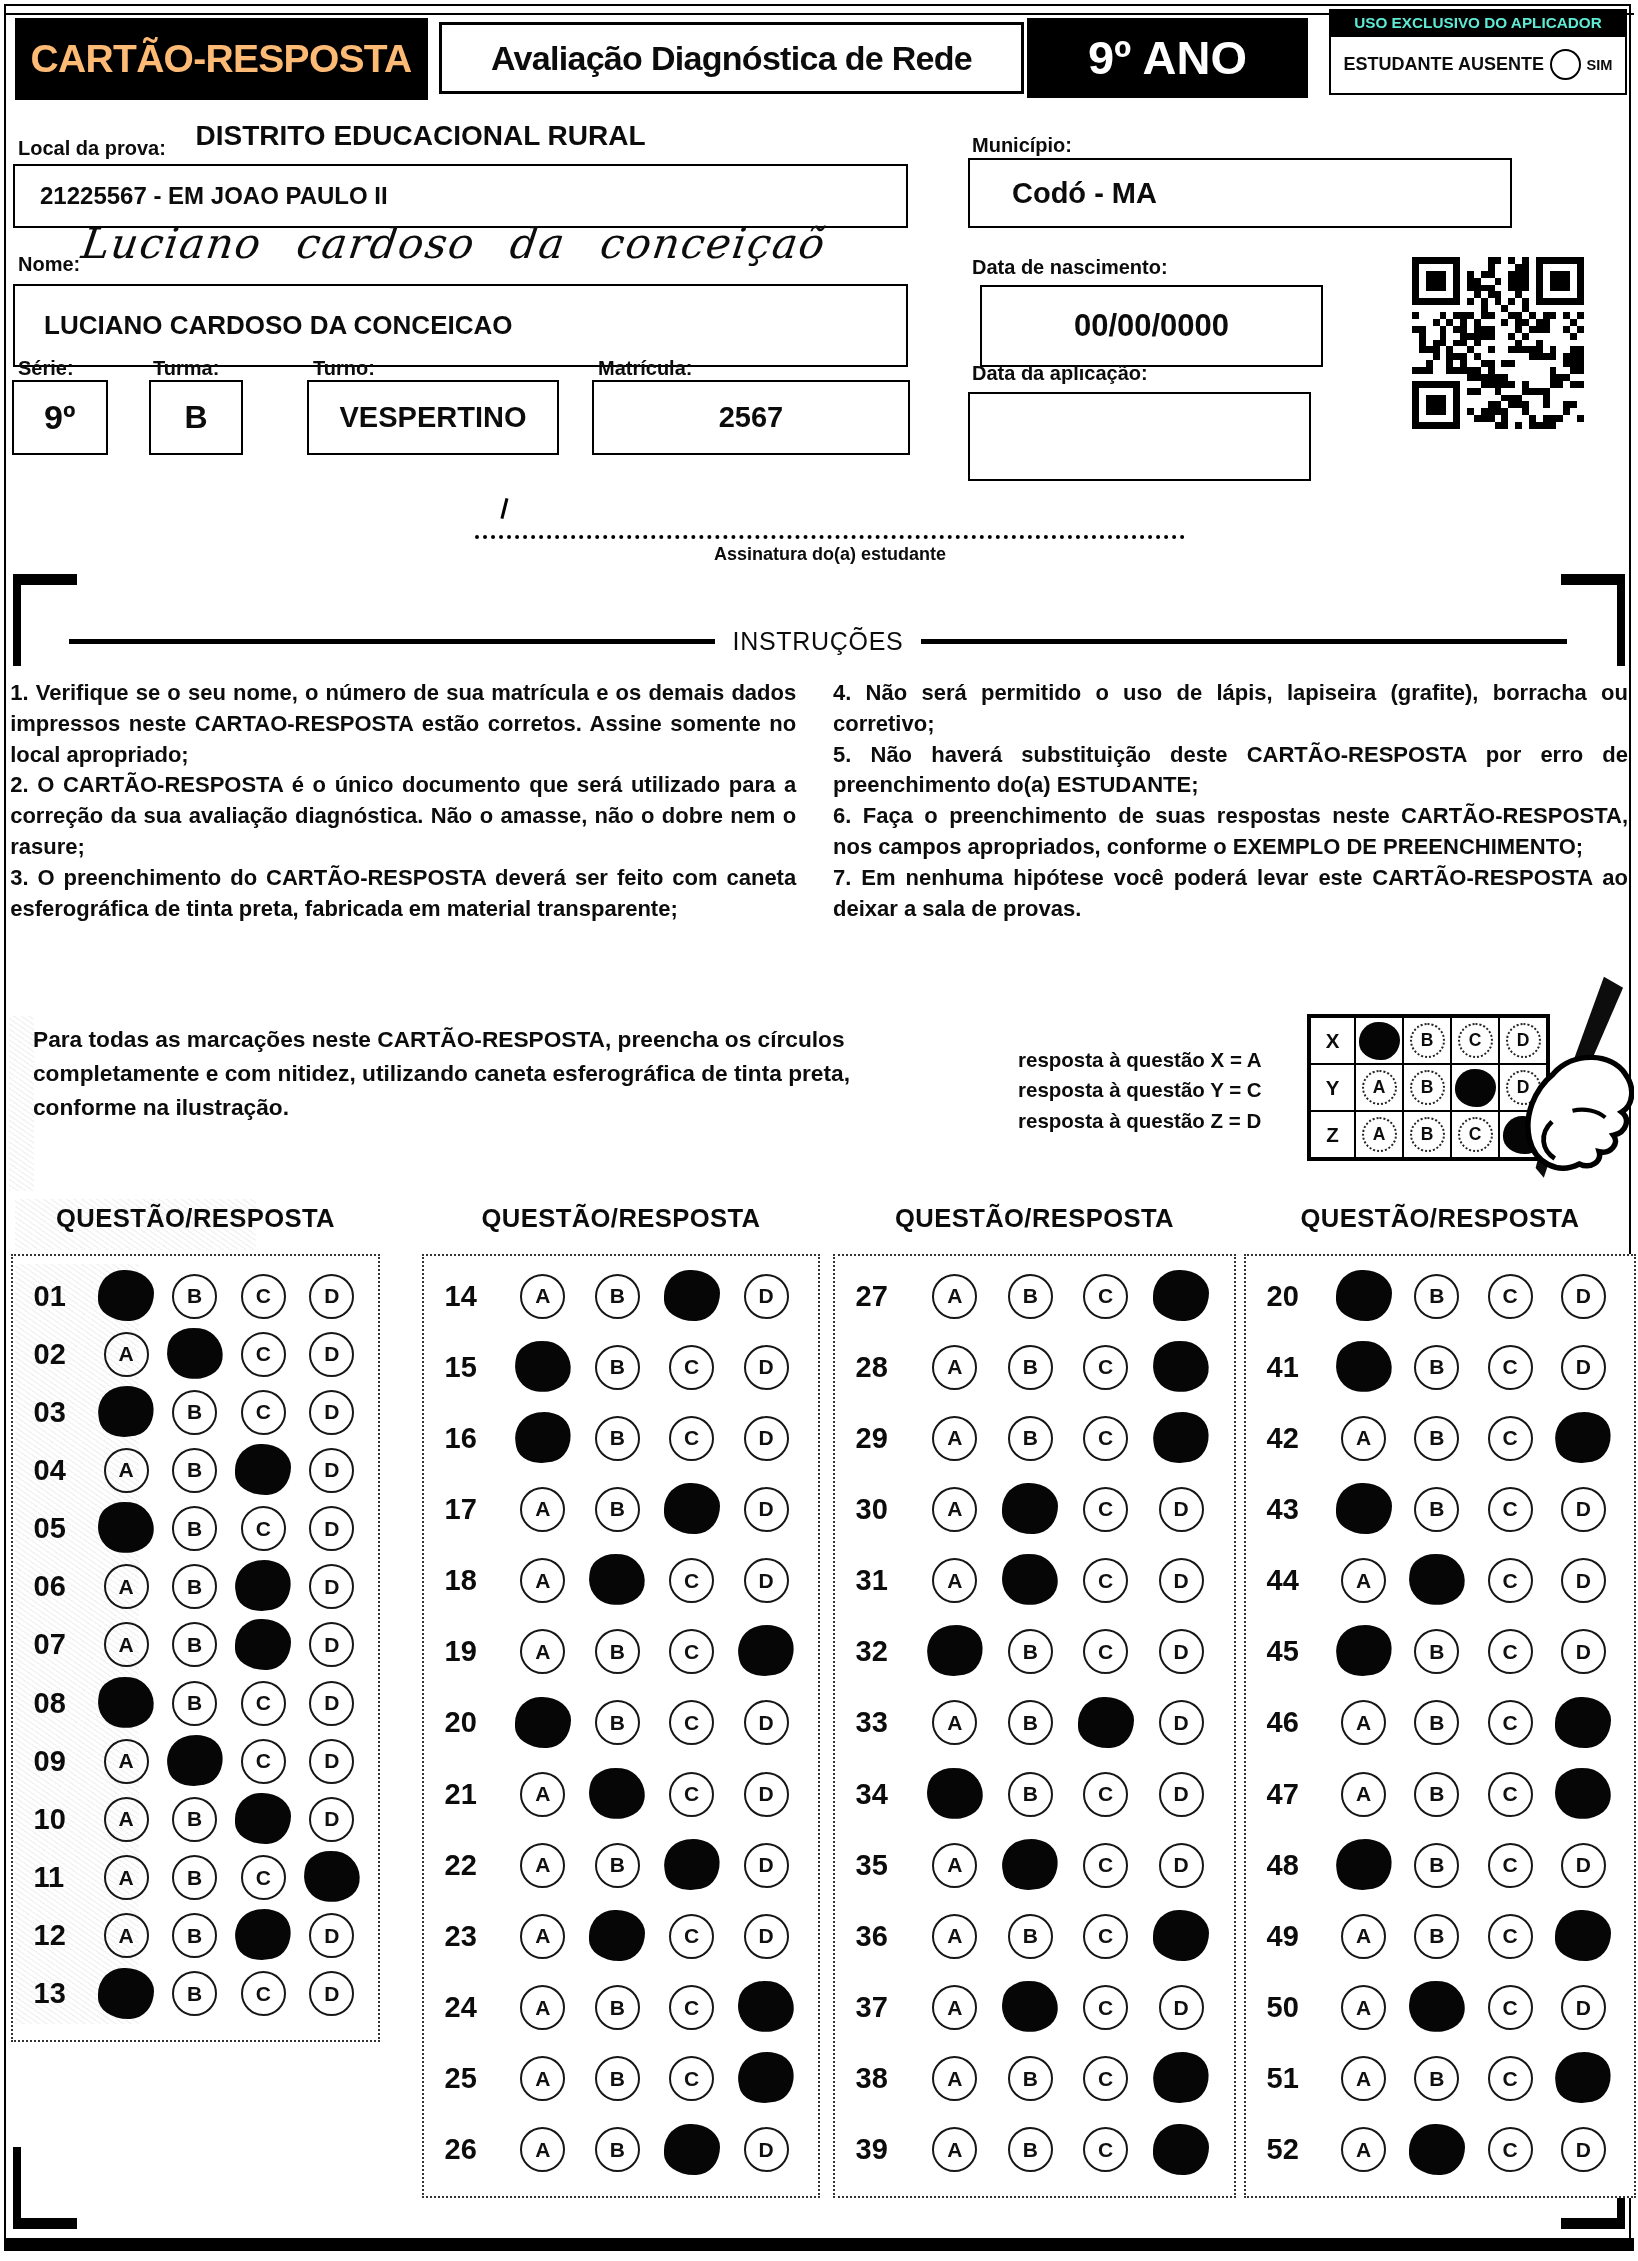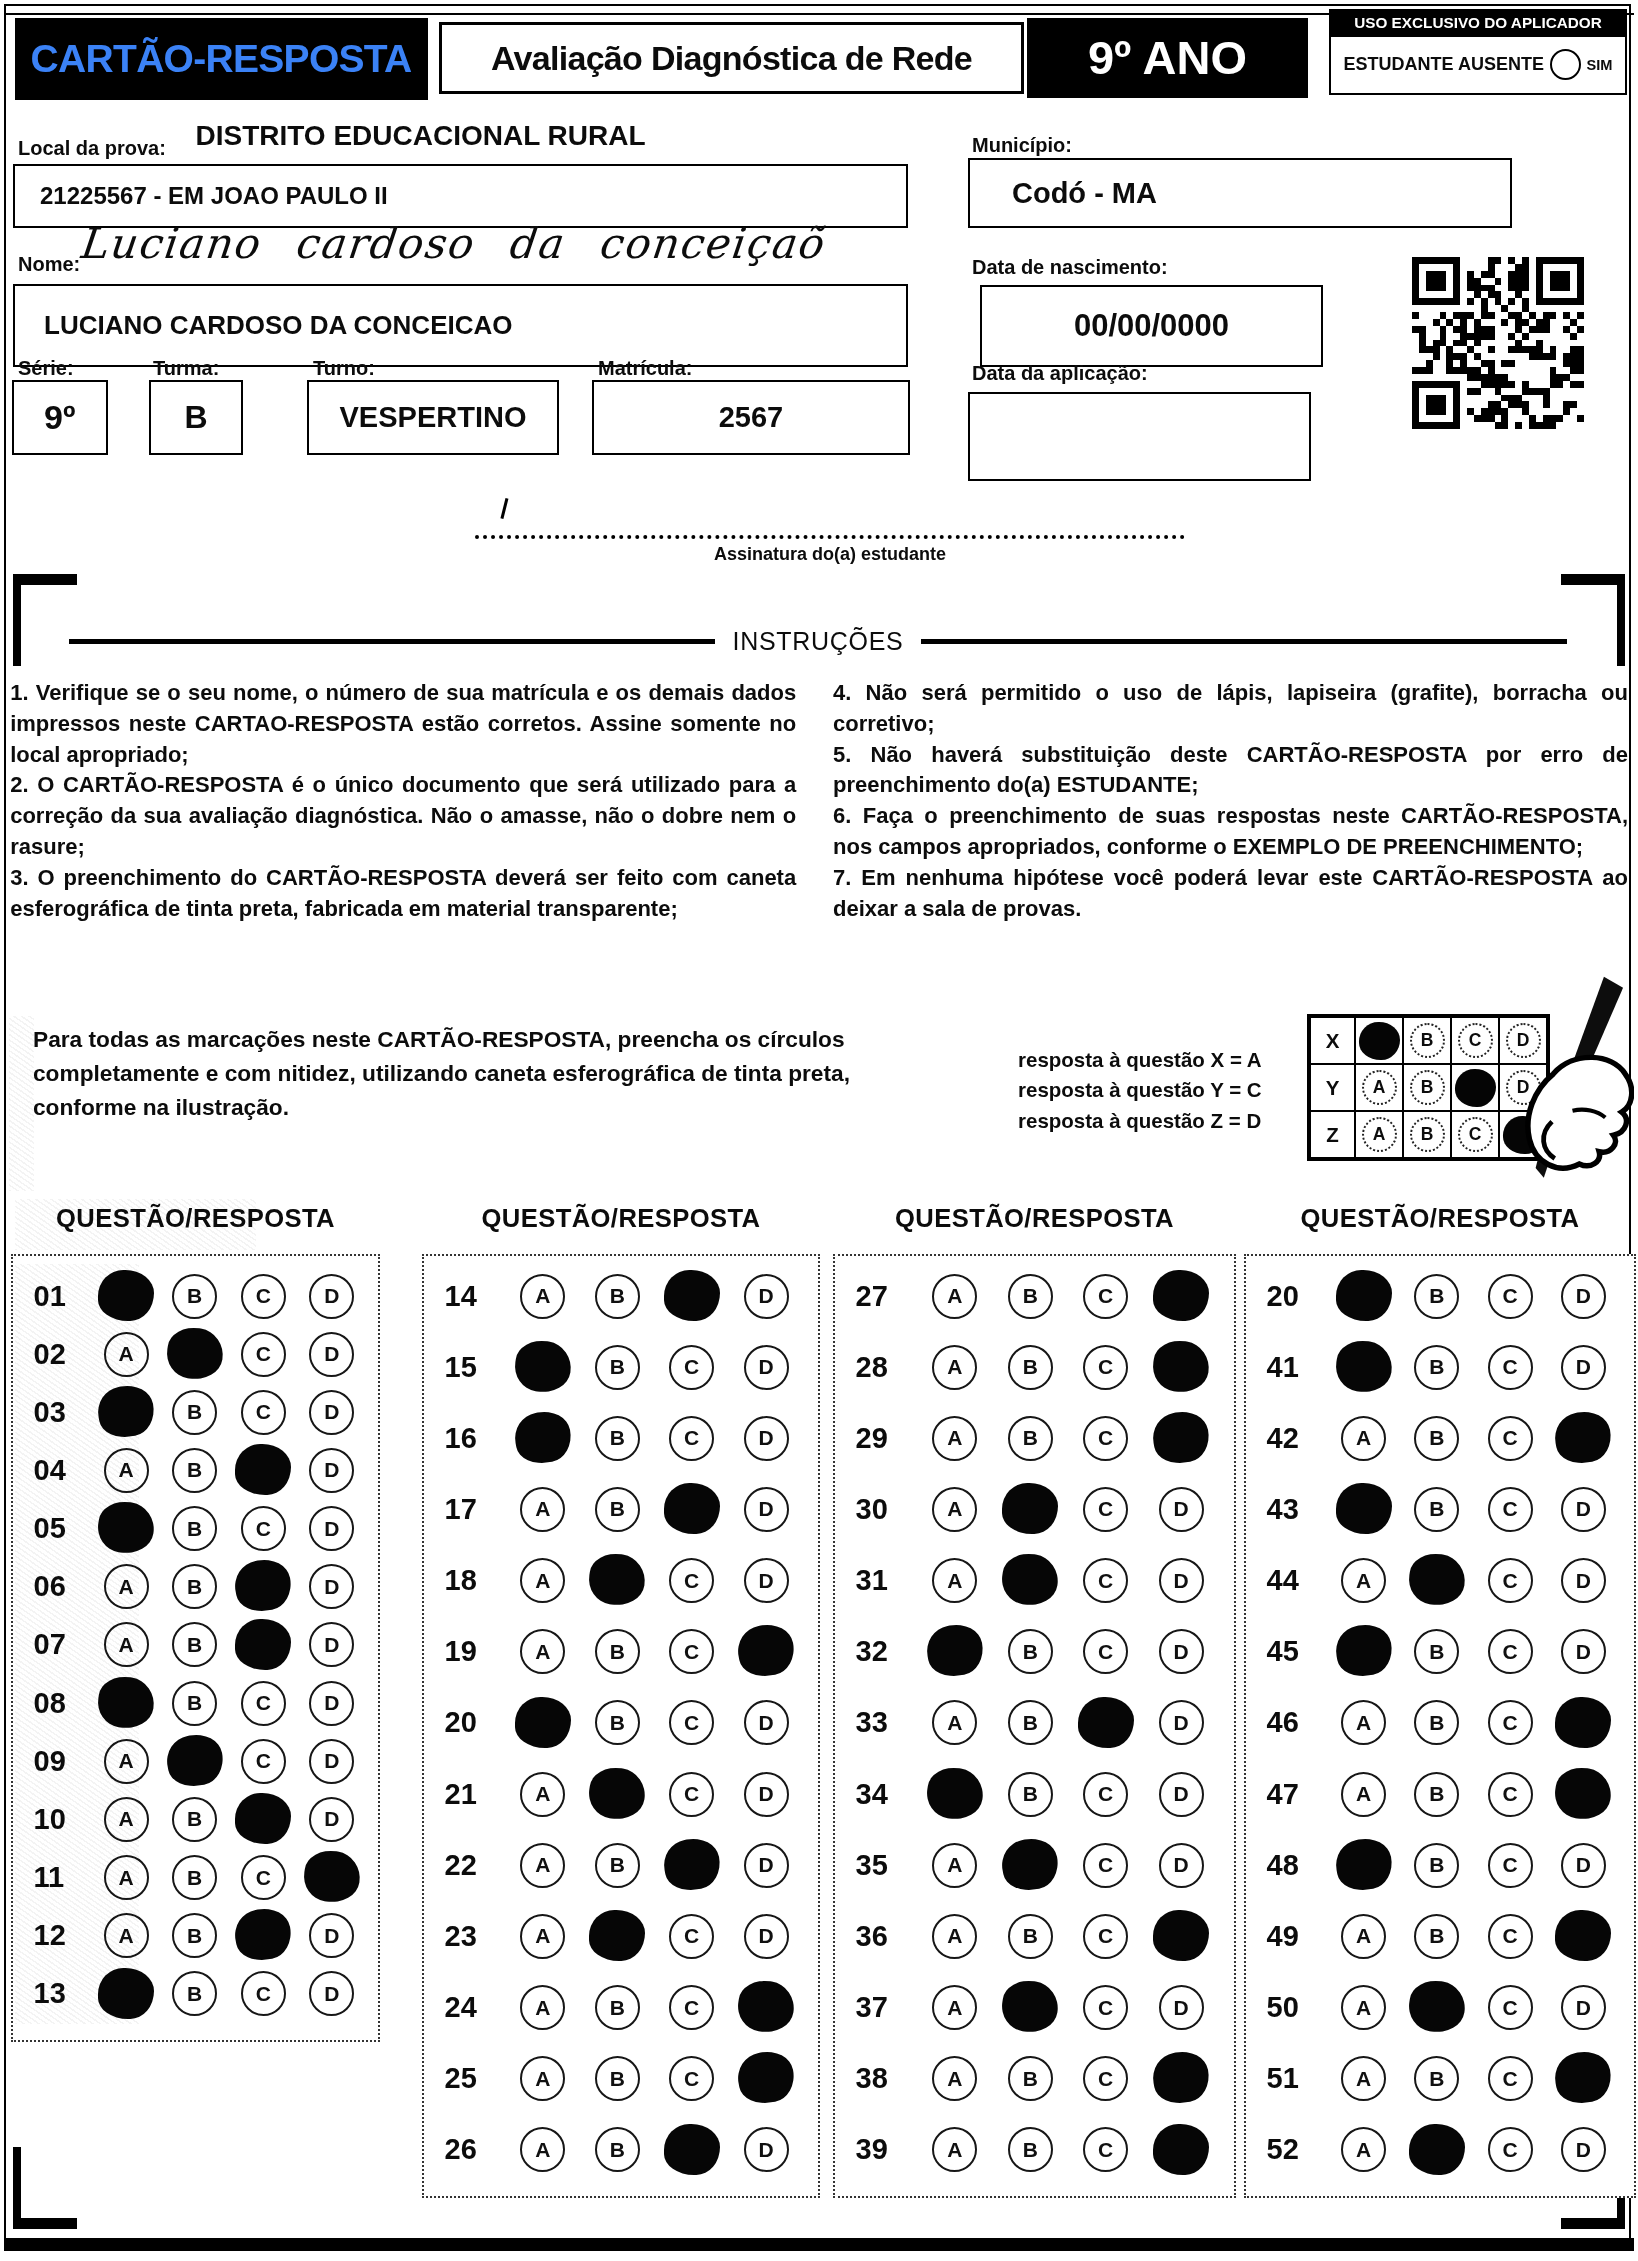--- a/index.html
+++ b/index.html
@@ -6,28 +6,28 @@
   .page{position:relative;width:1639px;height:2261px;background:#fff;
         font-family:"Liberation Sans", sans-serif;color:#0c0c0c;overflow:hidden;margin:0 auto;}
   .abs{position:absolute;}
 
   
   .page-border{left:4.4px;top:4.4px;width:1627px;height:2244px;border:2.9px solid #000;box-sizing:border-box;}
   .top-line{left:4.4px;top:13px;width:1630px;height:2.2px;background:#000;}
   .bottom-bar{left:4.4px;top:2238px;width:1630px;height:13px;background:#000;}
 
   
-  .title-box{left:14.6px;top:17.5px;width:413px;height:82px;background:#000;color:#3b82f6;
+  .title-box{left:14.6px;top:17.5px;width:413px;height:82px;background:#000;color:#fdba74;
              display:flex;align-items:center;justify-content:center;font-size:39px;font-weight:700;letter-spacing:-0.7px;}
   .subtitle-box{left:439px;top:22px;width:585px;height:72px;border:3.7px solid #000;box-sizing:border-box;background:#fff;
              display:flex;align-items:center;justify-content:center;font-size:34px;font-weight:700;letter-spacing:-0.7px;}
   .grade-box{left:1027px;top:17.5px;width:281px;height:80px;background:#000;color:#fff;
              display:flex;align-items:center;justify-content:center;font-size:47px;font-weight:700;}
   .aplicador{left:1329px;top:8.8px;width:298px;}
-  .aplicador-strip{background:#000;color:#ffffff;font-size:15.3px;font-weight:700;text-align:center;padding:5.1px 0;}
+  .aplicador-strip{background:#000;color:#5eead4;font-size:15.3px;font-weight:700;text-align:center;padding:5.1px 0;}
   .aplicador-body{border:2.9px solid #000;border-top:none;background:#fff;height:56px;
                   display:flex;align-items:center;justify-content:center;gap:5.8px;}
   .aplicador-body .lbl{font-size:18px;font-weight:700;}
   .absent-circle{width:31px;height:31px;border:2.9px solid #000;border-radius:50%;box-sizing:border-box;background:#fff;}
   .aplicador-body .sim{font-size:14.6px;font-weight:700;}
 
   
   .field-label{font-size:20px;font-weight:700;}
   .fbox{border:2.9px solid #000;box-sizing:border-box;background:#fff;display:flex;align-items:center;}
   .district{left:110px;top:120px;width:621px;text-align:center;font-size:28px;font-weight:700;}

